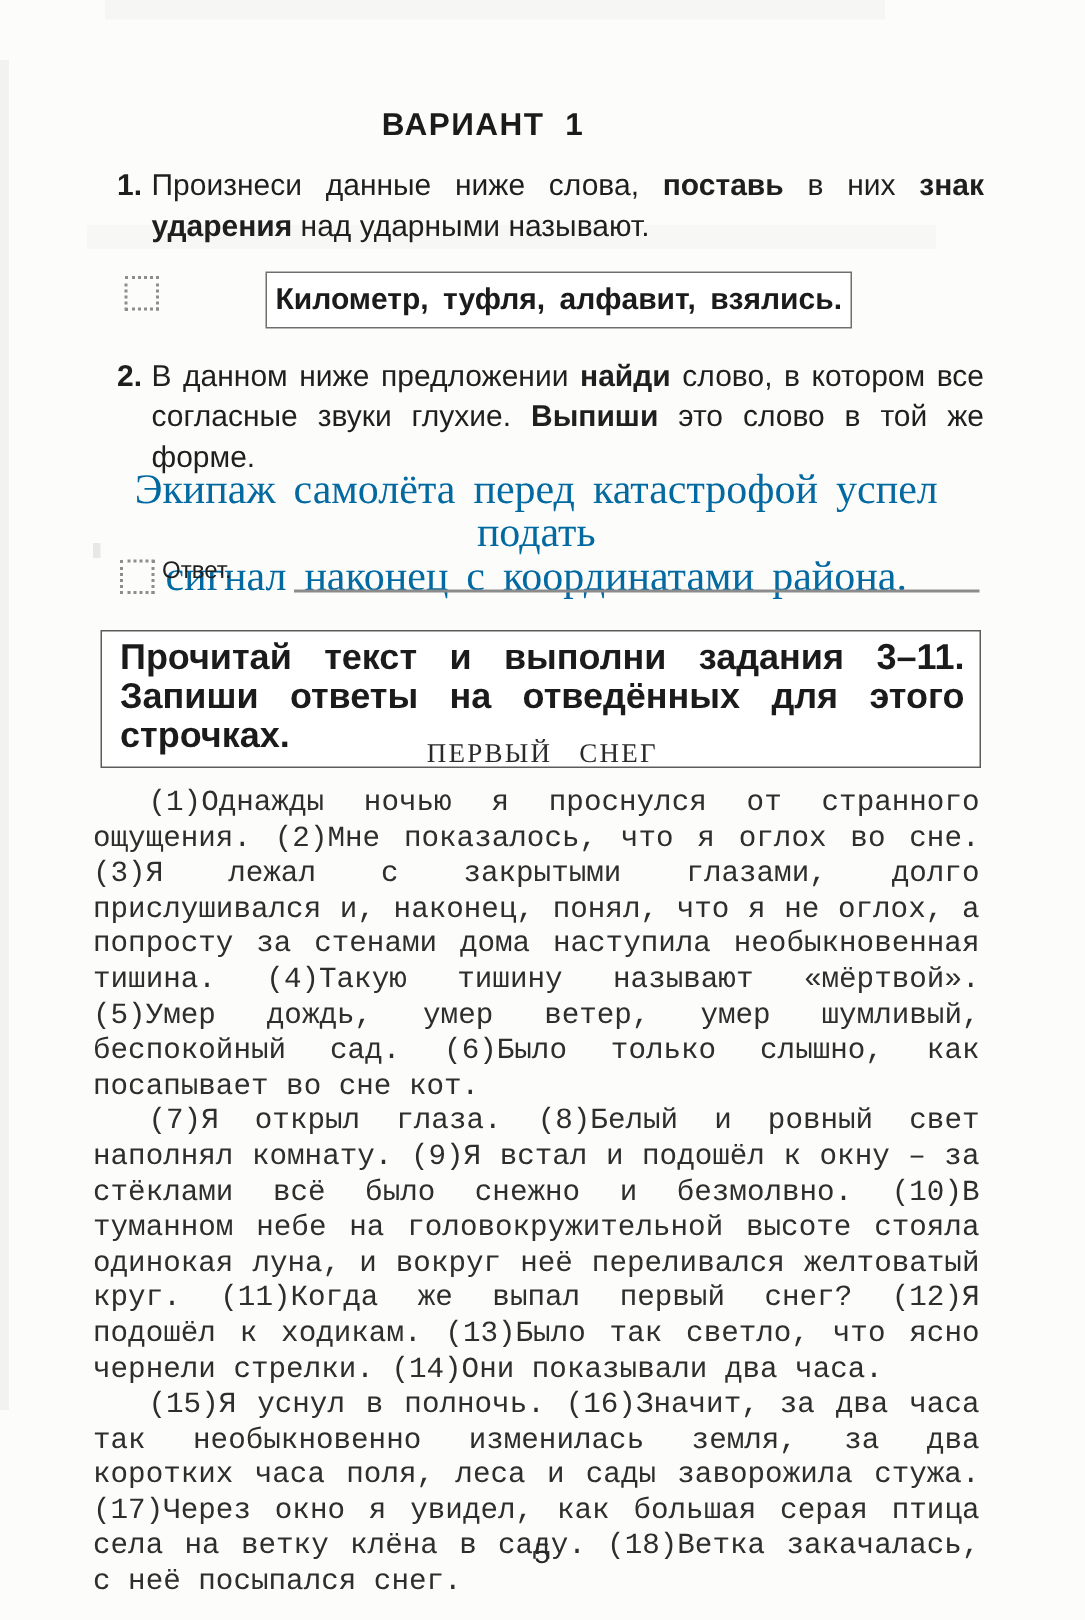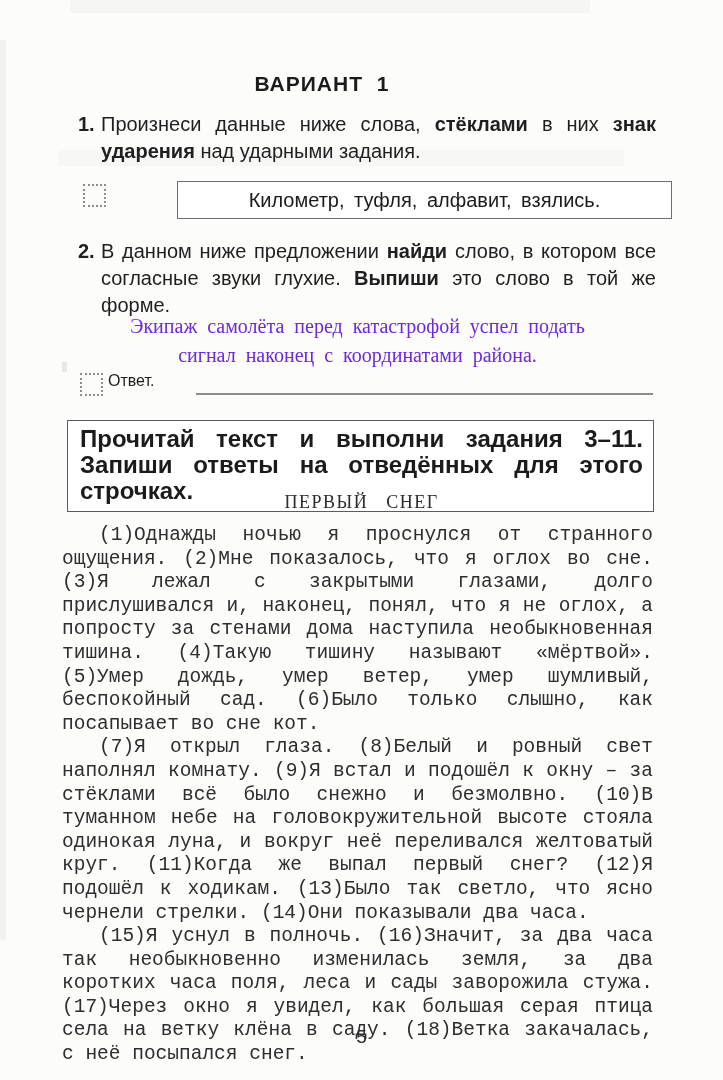--- a/index.html
+++ b/index.html
@@ -37,32 +37,32 @@
   .t2 { top:238px; }
 
   .checkbox {
     position:absolute; width:23px; height:23px;
     border:2px dotted #8d8d8d; background:transparent;
   }
   .cb1 { left:83px; top:184px; }
   .cb2 { left:80px; top:373px; }
 
   .word-box {
-    position:absolute; left:177px; top:181px; width:495px; height:38px;
+    position:absolute; left:177px; top:181px; width:391px; height:38px;
     border:1.5px solid #6f6f6f;
     display:flex; align-items:center; justify-content:center;
-    font-weight:normal; font-size:20px; word-spacing:4px; color:#1b1b1b;
+    font-weight:bold; font-size:20px; word-spacing:4px; color:#1b1b1b;
     background:#fff;
   }
 
   .example {
     position:absolute; left:62px; top:312px; width:591px;
     font-family:"Liberation Serif", serif;
-    font-size:20px; line-height:29px; text-align:center;
-    word-spacing:5px; color:#6d28d9;
+    font-size:28px; line-height:29px; text-align:center;
+    word-spacing:5px; color:#0369a1;
   }
 
   .answer-row { position:absolute; left:108px; top:372px; }
   .answer-label { font-size:16px; color:#1f1f1f; }
   .answer-line {
     position:absolute; left:196px; top:393px; width:457px; height:2px;
     background:#8c8c8c;
   }
 
   .instruction-box {
@@ -100,21 +100,21 @@
 
   <div class="artifact a1"></div>
   <div class="artifact a2"></div>
   <div class="artifact a3"></div>
   <div class="artifact a4"></div>
 
   <div class="variant-title">ВАРИАНТ  1</div>
 
   <div class="task t1">
     <span class="num">1.</span>
-    <span class="txt"><span>Произнеси данные ниже слова, </span><span class="b">стёклами</span><span> в них </span><span class="b">знак ударения</span><span> над ударными задания.</span></span>
+    <span class="txt"><span>Произнеси данные ниже слова, </span><span class="b">поставь</span><span> в них </span><span class="b">знак ударения</span><span> над ударными называют.</span></span>
   </div>
 
   <div class="checkbox cb1"></div>
 
   <div class="word-box">Километр,  туфля,  алфавит,  взялись.</div>
 
   <div class="task t2">
     <span class="num">2.</span>
     <span class="txt"><span>В данном ниже предложении </span><span class="b">найди</span><span> слово, в котором все согласные звуки глухие. </span><span class="b">Выпиши</span><span> это слово в той же форме.</span></span>
   </div>

